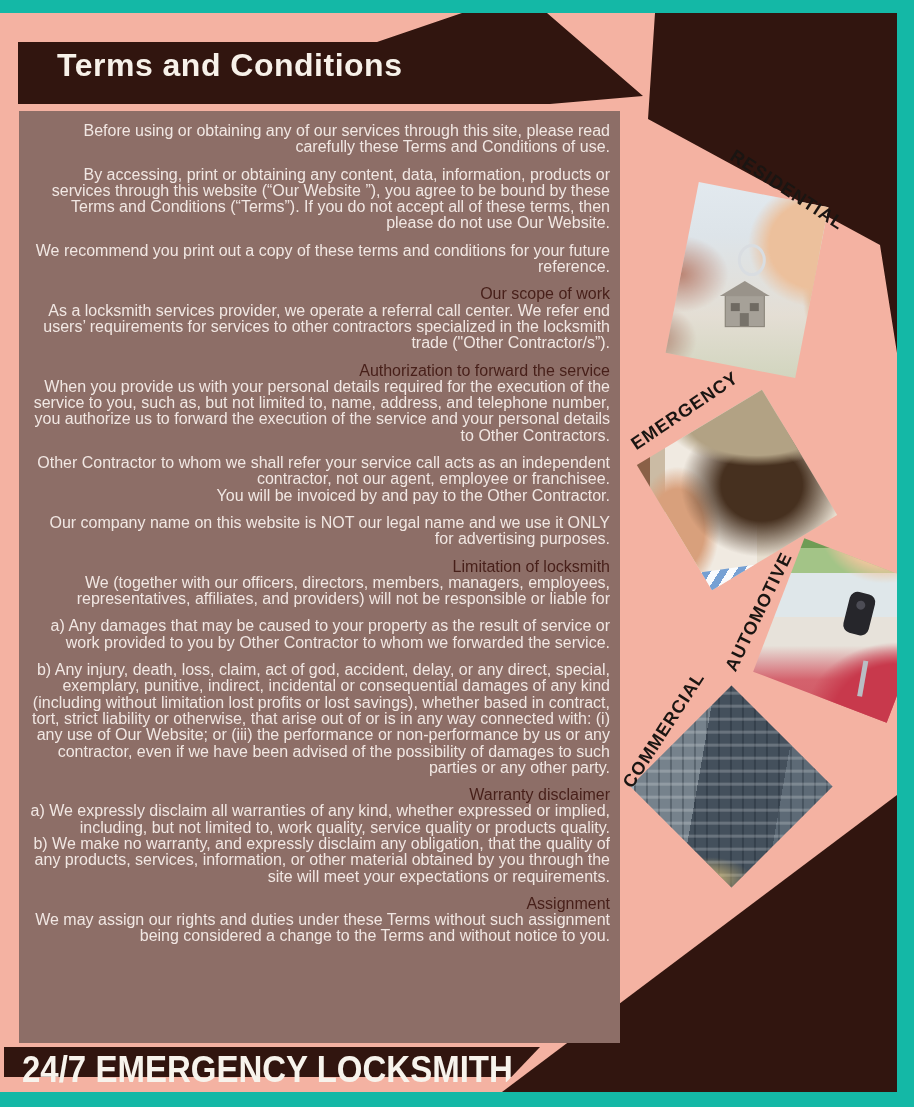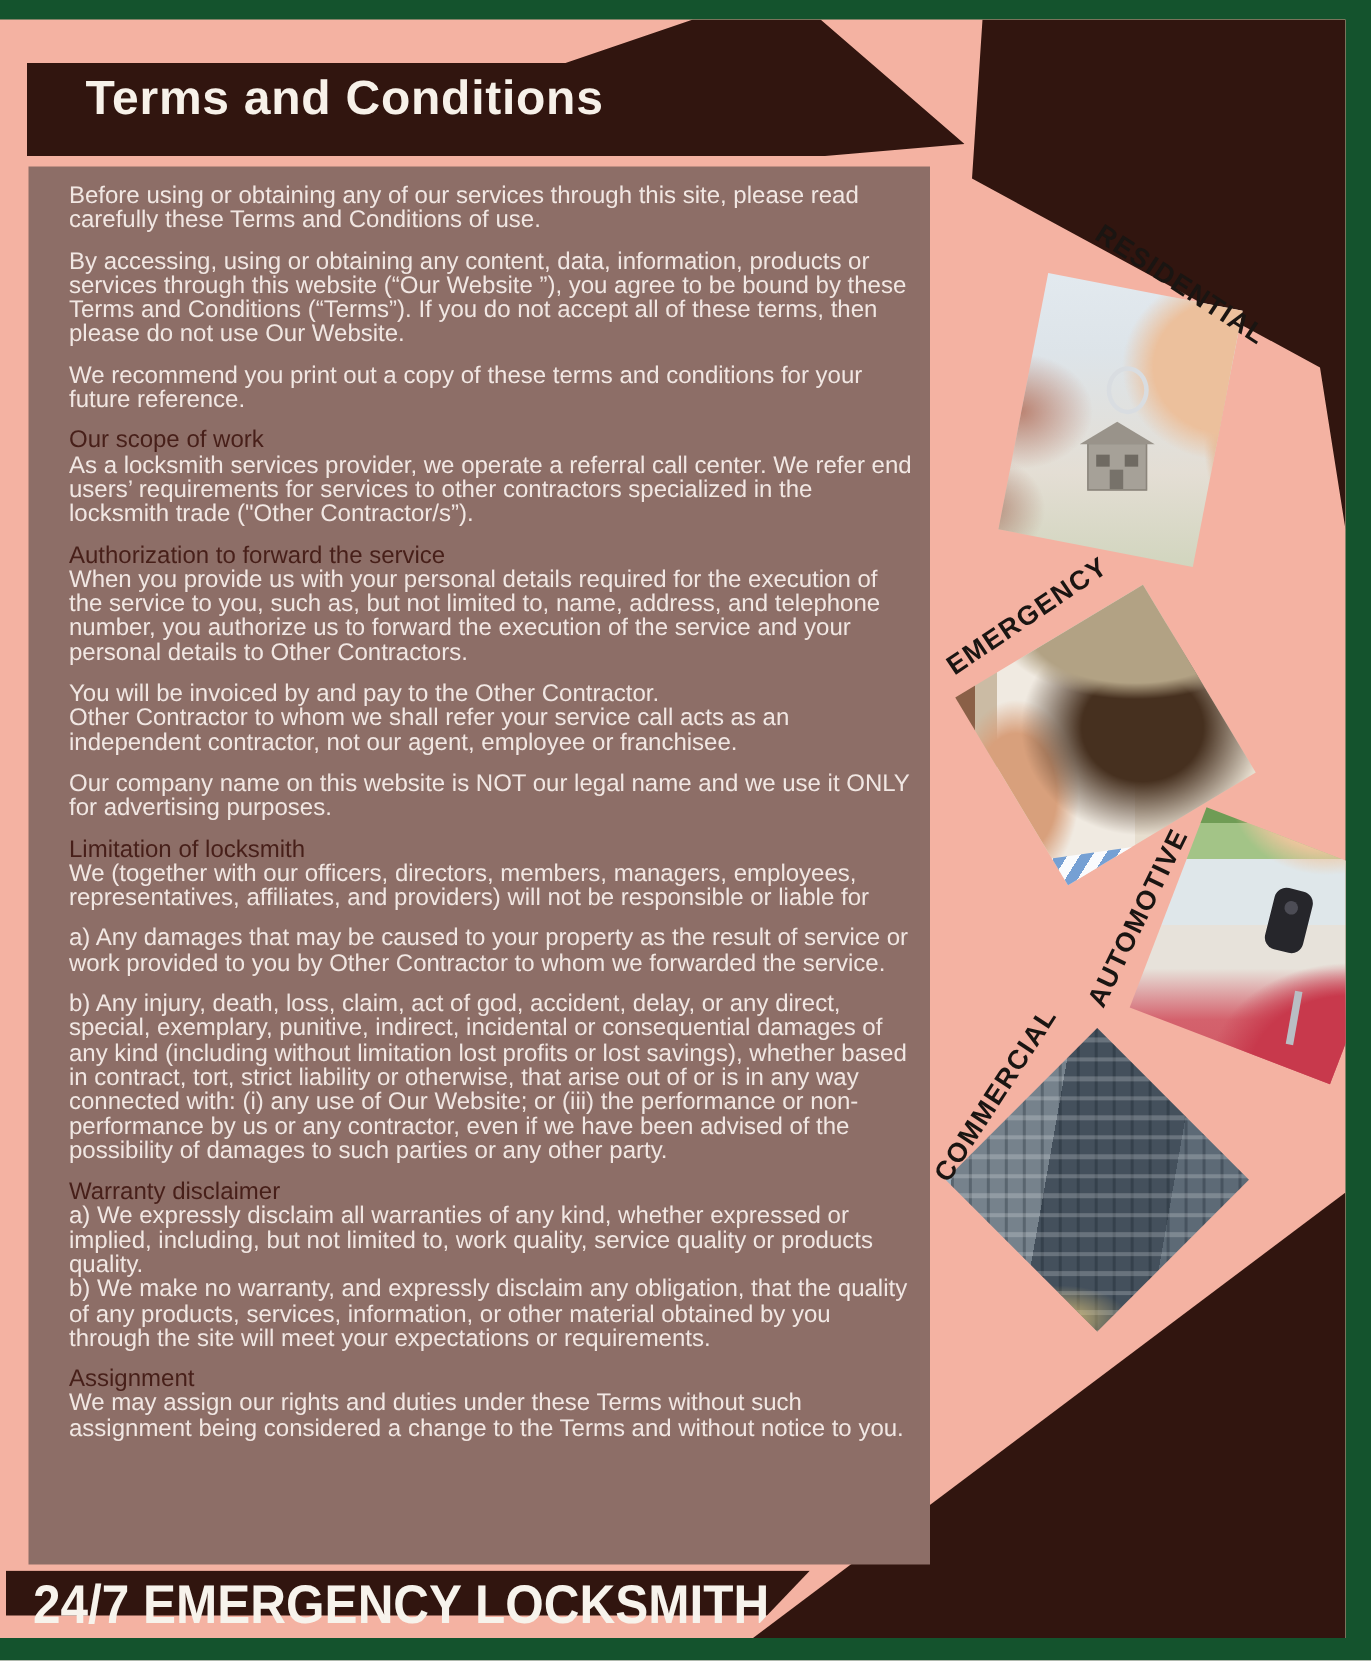--- a/index.html
+++ b/index.html
@@ -1,16 +1,16 @@
 <!DOCTYPE html>
 <html><head>
 <meta charset="utf-8">
 <style>
   html,body{margin:0;padding:0;background:#ffffff;}
-  .page{position:relative;width:914px;height:1107px;background:#14532d;overflow:hidden;
+  .page{position:relative;width:914px;height:1107px;background:#14b8a6;overflow:hidden;
         font-family:"Liberation Sans",sans-serif;}
   .canvas{position:absolute;left:0;top:13px;width:897px;height:1079px;background:#f4b2a2;overflow:hidden;}
   .abs{position:absolute;}
 
   
   .title-block{left:0;top:0;width:660px;height:91px;background:#31150f;z-index:5;
     -webkit-clip-path:polygon(18px 29px,377px 29px,462px 0,547px 0,643px 83px,550px 91px,18px 91px);
     clip-path:polygon(18px 29px,377px 29px,462px 0,547px 0,643px 83px,550px 91px,18px 91px);}
   .page-title{position:absolute;left:57px;top:34px;font-size:32px;font-weight:bold;color:#f7f1e9;
     letter-spacing:.5px;white-space:nowrap;}
@@ -25,21 +25,21 @@
   .banner{left:4px;top:1034px;width:540px;height:30px;background:#31150f;z-index:40;
     -webkit-clip-path:polygon(0 0,536px 0,493px 45px,0 45px);
     clip-path:polygon(0 0,536px 0,493px 45px,0 45px);}
   .banner-label{position:absolute;left:18px;top:0;line-height:45px;font-size:33px;font-weight:bold;
     color:#f7f3ec;letter-spacing:0;white-space:nowrap;transform:scaleY(1.1);transform-origin:center;}
 
   
   .panel{left:19px;top:98px;width:601px;height:932px;background:#8d6e67;z-index:30;
     box-sizing:border-box;padding:12px 10px 0 9px;overflow:hidden;color:#f1e7e3;
     font-size:16px;line-height:16.3px;}
-  .block{margin:0 0 11px 18px;}
+  .block{margin:0 0 11px 0;text-align:right;}
   .bhead{font-weight:normal;color:#471f19;}
   .bpara{margin:0;}
 
   
   .svc-label{z-index:35;font-weight:bold;font-size:18px;letter-spacing:1px;color:#1a1512;
     white-space:nowrap;transform-origin:center;}
   .lab-res{left:787px;top:177px;transform:translate(-50%,-50%) rotate(33deg);}
   .lab-em {left:685px;top:398px;transform:translate(-50%,-50%) rotate(-34deg);}
   .lab-auto{left:759px;top:599px;transform:translate(-50%,-50%) rotate(-64deg);}
   .lab-com{left:664px;top:717px;transform:translate(-50%,-50%) rotate(-57deg);}
@@ -138,36 +138,36 @@
     <div class="abs svc-label lab-em">EMERGENCY</div>
     <div class="abs svc-label lab-auto">AUTOMOTIVE</div>
     <div class="abs svc-label lab-com">COMMERCIAL</div>
 
     <div class="abs panel">
       <div>
           <div class="block">
             <div class="bpara">Before using or obtaining any of our services through this site, please read carefully these Terms and Conditions of use.</div>
           </div>
           <div class="block">
-            <div class="bpara">By accessing, using or obtaining any content, data, information, products or services through this website (“Our Website ”), you agree to be bound by these Terms and Conditions (“Terms”). If you do not accept all of these terms, then please do not use Our Website.</div>
+            <div class="bpara">By accessing, print or obtaining any content, data, information, products or services through this website (“Our Website ”), you agree to be bound by these Terms and Conditions (“Terms”). If you do not accept all of these terms, then please do not use Our Website.</div>
           </div>
           <div class="block">
             <div class="bpara">We recommend you print out a copy of these terms and conditions for your future reference.</div>
           </div>
           <div class="block">
             <div class="bhead">Our scope of work</div>
             <div class="bpara">As a locksmith services provider, we operate a referral call center. We refer end users’ requirements for services to other contractors specialized in the locksmith trade ("Other Contractor/s”).</div>
           </div>
           <div class="block">
             <div class="bhead">Authorization to forward the service</div>
             <div class="bpara">When you provide us with your personal details required for the execution of the service to you, such as, but not limited to, name, address, and telephone number, you authorize us to forward the execution of the service and your personal details to Other Contractors.</div>
           </div>
           <div class="block">
+            <div class="bpara">Other Contractor to whom we shall refer your service call acts as an independent contractor, not our agent, employee or franchisee.</div>
             <div class="bpara">You will be invoiced by and pay to the Other Contractor.</div>
-            <div class="bpara">Other Contractor to whom we shall refer your service call acts as an independent contractor, not our agent, employee or franchisee.</div>
           </div>
           <div class="block">
             <div class="bpara">Our company name on this website is NOT our legal name and we use it ONLY for advertising purposes.</div>
           </div>
           <div class="block">
             <div class="bhead">Limitation of locksmith</div>
             <div class="bpara">We (together with our officers, directors, members, managers, employees, representatives, affiliates, and providers) will not be responsible or liable for</div>
           </div>
           <div class="block">
             <div class="bpara">a) Any damages that may be caused to your property as the result of service or work provided to you by Other Contractor to whom we forwarded the service.</div>

